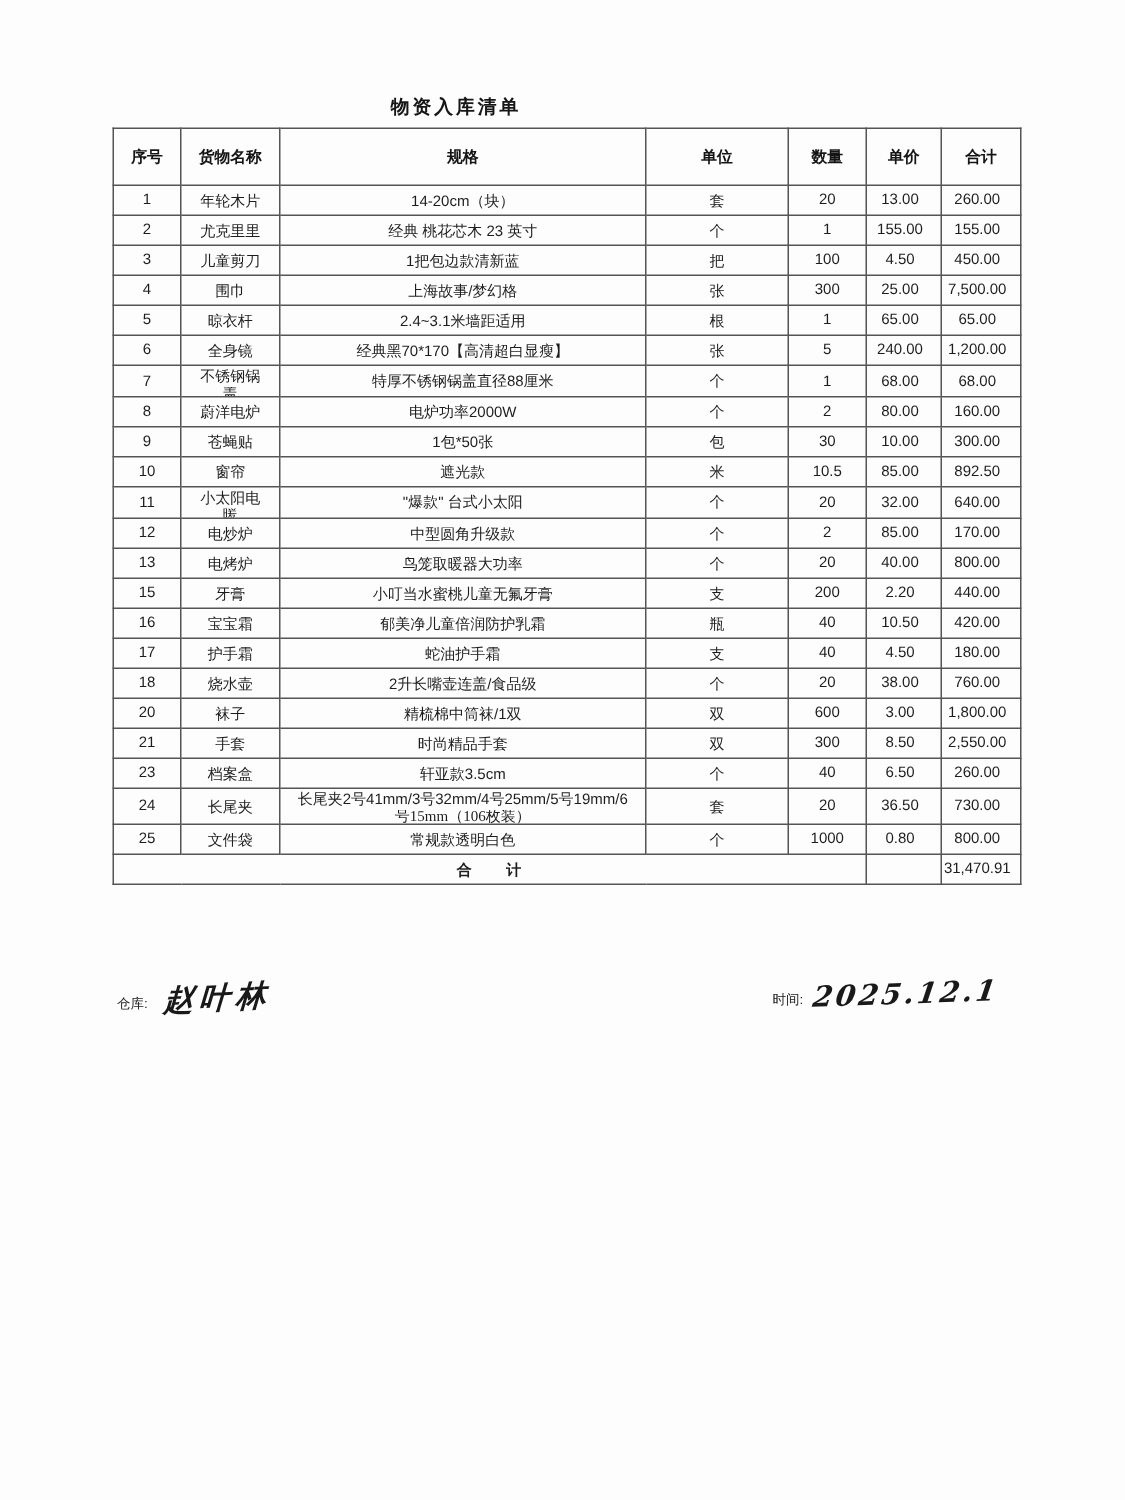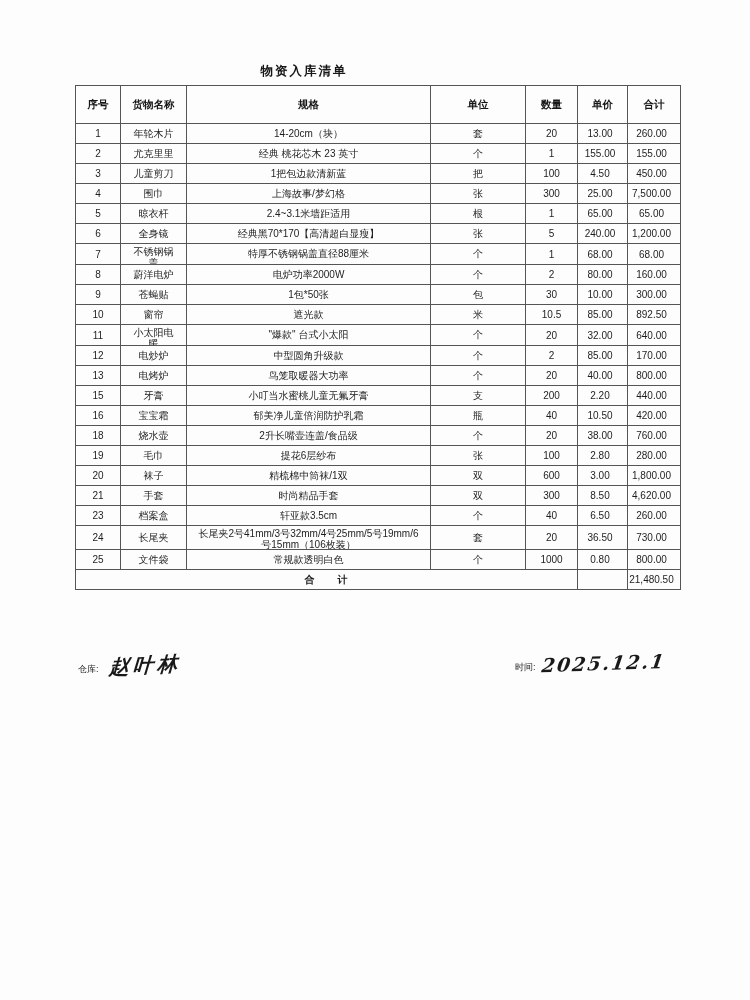--- a/index.html
+++ b/index.html
@@ -39,21 +39,21 @@
     height:37px;
     font-size:10.5px;
     font-weight:bold;
     color:#151515;
   }
   table.inv tbody td { height:19px; }
   table.inv tbody tr.tall td { height:23px; }
   .c-price, .c-total { text-align:left; padding-right:5px !important; }
   .l1 { line-height:12px; padding-top:2px; white-space:nowrap; overflow:hidden; }
   .l2 { line-height:10px; height:6px; overflow:hidden; }
-  tr.tall .l2 { height:9px; }
+  tr.tall .l2 { height:9px;font-family:Liberation Serif, serif; }
   tfoot td { height:19px;margin-top:44px; }
   .total-label { font-weight:bold; letter-spacing:1px; font-size:10.5px; }
   .footer-left {
     position:absolute; top:652px; left:78px;
     font-size:9px; color:#222;
   }
   .footer-right {
     position:absolute; top:652px; left:515px;
     font-size:9px; color:#222;
   }
@@ -240,54 +240,54 @@
         <tr>
     <td class="c-no">16</td>
     <td class="c-name">宝宝霜</td>
     <td class="c-spec">郁美净儿童倍润防护乳霜</td>
     <td class="c-unit">瓶</td>
     <td class="c-qty">40</td>
     <td class="c-price">10.50</td>
     <td class="c-total">420.00</td>
   </tr>
         <tr>
+    <td class="c-no">17</td>
+    <td class="c-name">护手霜</td>
+    <td class="c-spec">蛇油护手霜</td>
+    <td class="c-unit">支</td>
+    <td class="c-qty">40</td>
+    <td class="c-price">4.50</td>
+    <td class="c-total">180.00</td>
+  </tr>
+        <tr>
     <td class="c-no">18</td>
     <td class="c-name">烧水壶</td>
     <td class="c-spec">2升长嘴壶连盖/食品级</td>
     <td class="c-unit">个</td>
     <td class="c-qty">20</td>
     <td class="c-price">38.00</td>
     <td class="c-total">760.00</td>
-  </tr>
-        <tr>
-    <td class="c-no">19</td>
-    <td class="c-name">毛巾</td>
-    <td class="c-spec">提花6层纱布</td>
-    <td class="c-unit">张</td>
-    <td class="c-qty">100</td>
-    <td class="c-price">2.80</td>
-    <td class="c-total">280.00</td>
   </tr>
         <tr>
     <td class="c-no">20</td>
     <td class="c-name">袜子</td>
     <td class="c-spec">精梳棉中筒袜/1双</td>
     <td class="c-unit">双</td>
     <td class="c-qty">600</td>
     <td class="c-price">3.00</td>
     <td class="c-total">1,800.00</td>
   </tr>
         <tr>
     <td class="c-no">21</td>
     <td class="c-name">手套</td>
     <td class="c-spec">时尚精品手套</td>
     <td class="c-unit">双</td>
     <td class="c-qty">300</td>
     <td class="c-price">8.50</td>
-    <td class="c-total">4,620.00</td>
+    <td class="c-total">2,550.00</td>
   </tr>
         <tr>
     <td class="c-no">23</td>
     <td class="c-name">档案盒</td>
     <td class="c-spec">轩亚款3.5cm</td>
     <td class="c-unit">个</td>
     <td class="c-qty">40</td>
     <td class="c-price">6.50</td>
     <td class="c-total">260.00</td>
   </tr>
@@ -310,21 +310,21 @@
     <td class="c-unit">个</td>
     <td class="c-qty">1000</td>
     <td class="c-price">0.80</td>
     <td class="c-total">800.00</td>
   </tr>
       </tbody>
     <tfoot>
       <tr>
         <td colspan="5" class="total-label">合　　计</td>
         <td class="c-price"></td>
-        <td class="c-total">21,480.50</td>
+        <td class="c-total">31,470.91</td>
       </tr>
     </tfoot>
   </table>
 
   <div class="footer-left">
     <span>仓库:</span><span class="handwriting sig">赵叶林</span>
   </div>
   <div class="footer-right">
     <span>时间:</span><span class="handwriting date">2025.12.1</span>
   </div>

